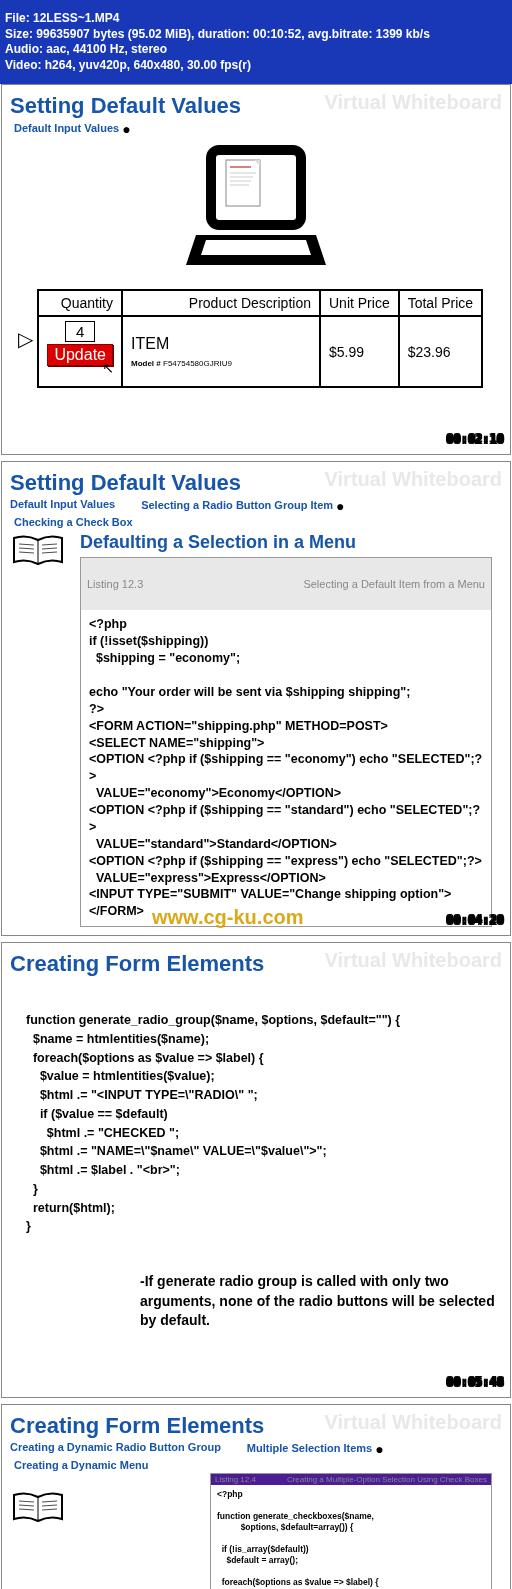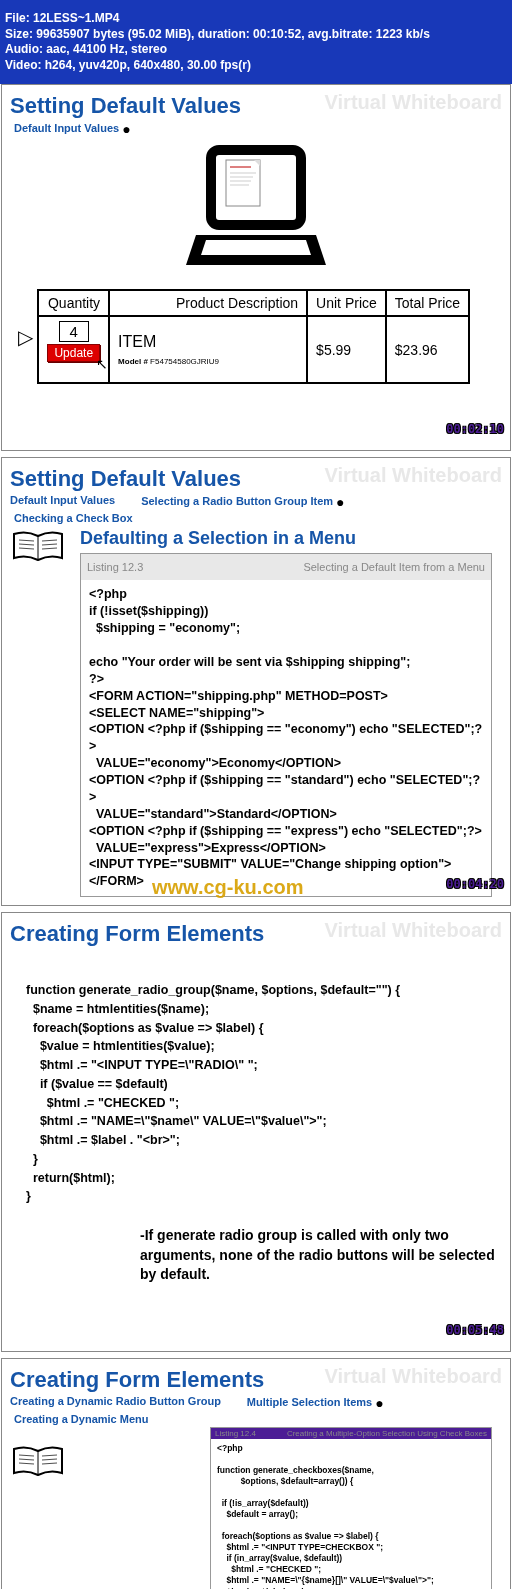--- a/index.html
+++ b/index.html
@@ -4,53 +4,53 @@
 <style>
 body{margin:0;padding:0;background:#fff;font-family:Arial,Helvetica,sans-serif;width:512px}
 .blue-header{background:#1838b8;color:#fff;padding:11px 5px;font-size:12px;font-weight:bold;line-height:1.3}
 .slide{border:1px solid #888;margin:0 1px;background:#fff;padding:6px 8px;position:relative}
 .slide-title{color:#1655a8;font-size:22px;font-weight:bold;margin:2px 0}
 .watermark{position:absolute;top:6px;right:8px;color:#e8e8e8;font-size:20px;font-weight:bold}
 .subtitle{color:#1655a8;font-size:11px;font-weight:bold;margin:2px 4px}
 .crumb-row{display:flex;gap:26px;font-size:11px}
 .crumb{color:#1655a8;font-weight:bold}
 .dot{color:#000;font-size:14px;vertical-align:middle}
-.timestamp{position:absolute;bottom:14px;right:6px;font-size:12px;font-weight:bold;font-family:monospace;color:#4c1d95;text-shadow:1px 1px 0 #000,-1px -1px 0 #000,1px -1px 0 #000,-1px 1px 0 #000}
+.timestamp{position:absolute;bottom:8px;right:6px;font-size:12px;font-weight:bold;font-family:monospace;color:#000000;text-shadow:1px 1px 0 #000,-1px -1px 0 #000,1px -1px 0 #000,-1px 1px 0 #000}
 .laptop{text-align:center;margin:8px 0}
 .table-wrap{display:flex;align-items:center;margin:10px 0 60px 8px}
 .arrow{font-size:20px;margin-right:4px}
 table.order{border-collapse:collapse}
 table.order td,table.order th{border:2px solid #000;padding:4px 8px;font-size:14px}
 table.order th{font-weight:normal;text-align:right}
 .qty-cell{text-align:center}
 .qty-box{border:1px solid #000;padding:1px 10px;font-size:15px;display:inline-block}
-.update-btn{background:#d00;color:#fff;border:1px solid #800;padding:1px 6px;font-size:12px;margin-top:2px;display:inline-block;box-shadow:1px 1px 0 #600}
+.update-btn{background:#d00;color:#fff;border:1px solid #800;padding:1px 6px;font-size:16px;margin-top:2px;display:inline-block;box-shadow:1px 1px 0 #600}
 .cursor{position:relative;left:28px;top:-6px;font-size:14px}
 .item-name{font-size:16px;font-weight:normal}
 .model{font-size:8px}
 .price{font-size:20px;font-weight:normal;text-align:left}
 .section-title{color:#1655a8;font-size:18px;font-weight:bold;margin:4px 0 4px 70px}
 .book-icon{position:absolute;left:10px;top:72px}
 .listing-box{border:1px solid #999;margin:2px 10px 2px 70px;font-size:12px}
-.listing-head{background:#e8e8e8;color:#888;padding:7px 6px;display:flex;justify-content:space-between;font-size:11px}
+.listing-head{background:#e8e8e8;color:#888;padding:20px 6px;display:flex;justify-content:space-between;font-size:11px}
 .listing-body{padding:6px 8px;font-family:Arial;font-weight:bold;font-size:12.5px;line-height:1.35}
 .cgku{color:#d8a000;font-size:20px;font-weight:bold;position:absolute;left:150px;bottom:6px;opacity:.9}
 .code-block{font-family:Arial;font-weight:bold;font-size:12.5px;line-height:1.5;padding:8px 16px}
-.note{font-weight:bold;font-size:14px;margin:12px 0 60px 130px;line-height:1.4}
+.note{font-weight:bold;font-size:14px;margin:28px 0 60px 130px;line-height:1.4}
 .small-listing{border:1px solid #999;margin:2px 10px 2px 200px;font-size:9px}
 .small-head{background:#4c1d95;color:#888;padding:1px 4px;display:flex;justify-content:space-between;font-size:8px}
 .small-body{padding:4px 6px;font-family:Arial;font-weight:bold;font-size:8.5px;line-height:1.3}
 .gap{height:6px}
 </style>
 </head>
 <body>
 
 <div class="blue-header">
   <div>File: 12LESS~1.MP4</div>
-  <div>Size: 99635907 bytes (95.02 MiB), duration: 00:10:52, avg.bitrate: 1223 kb/s</div>
+  <div>Size: 99635907 bytes (95.02 MiB), duration: 00:10:52, avg.bitrate: 1399 kb/s</div>
   <div>Audio: aac, 44100 Hz, stereo</div>
   <div>Video: h264, yuv420p, 640x480, 30.00 fps(r)</div>
 </div>
 
 <div class="slide">
   <div class="watermark">Virtual Whiteboard</div>
   <div class="slide-title">Setting Default Values</div>
   <div class="subtitle"><span class="crumb">Default Input Values</span> <span class="dot">●</span></div>
 
   <div class="laptop">

